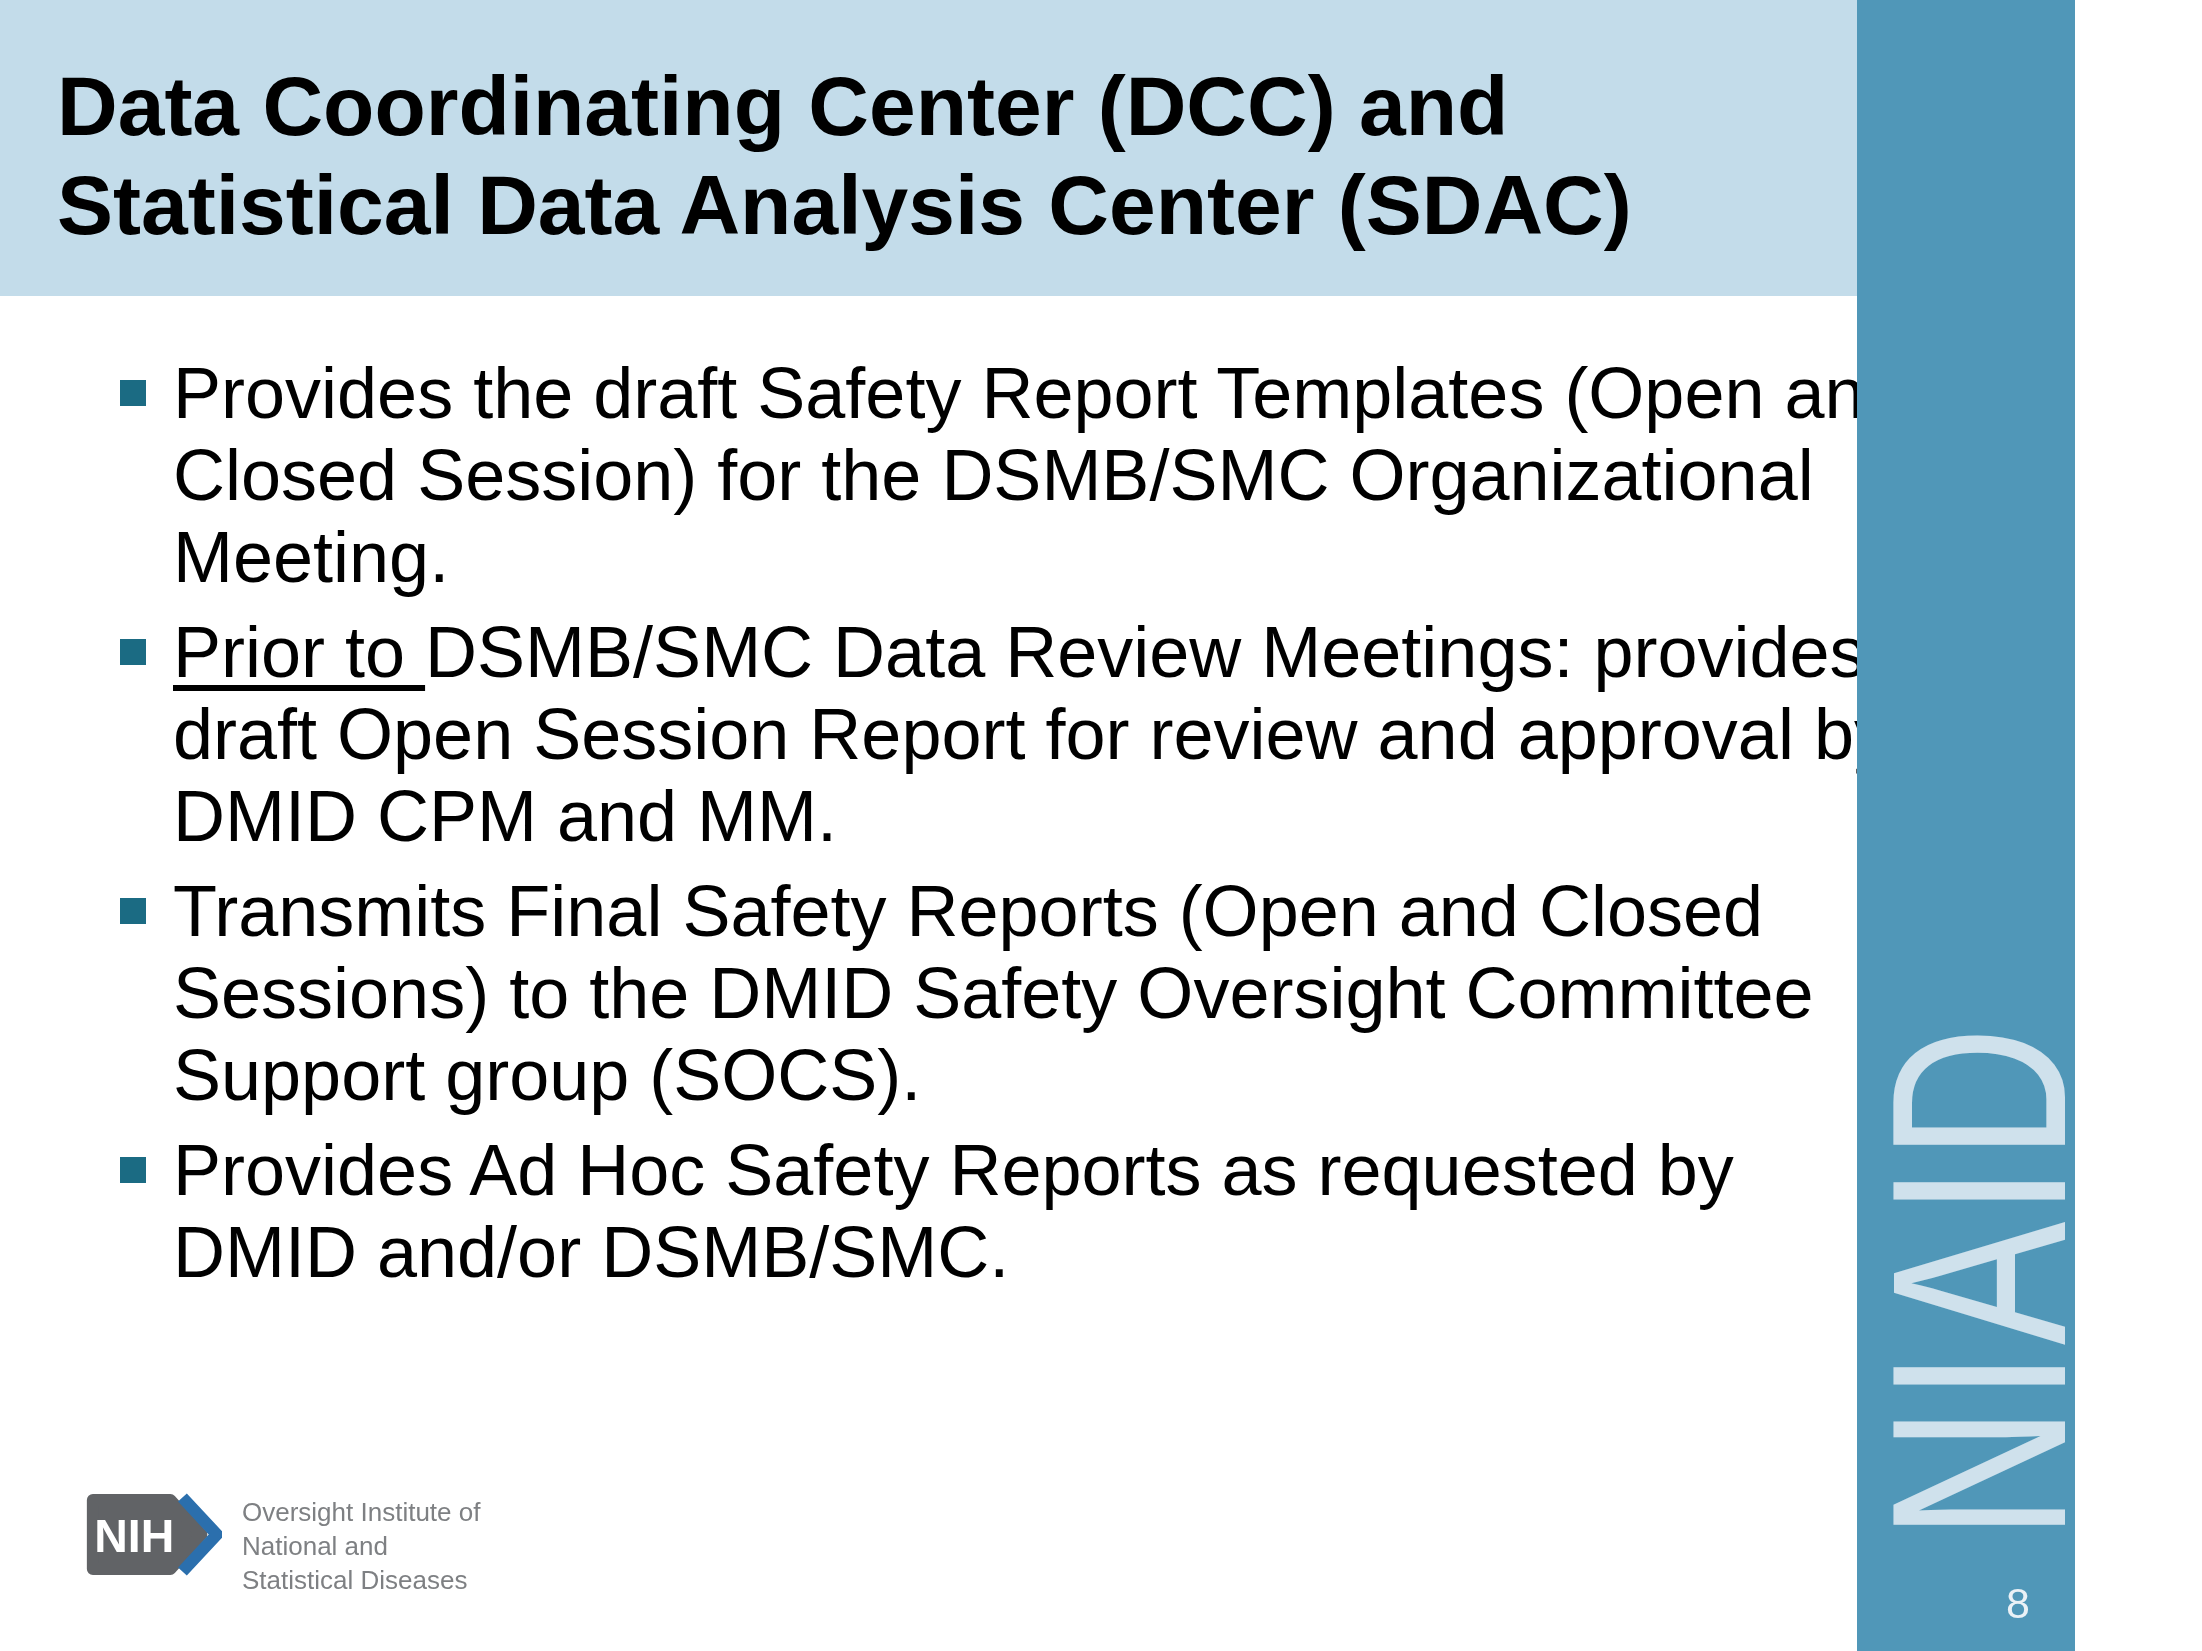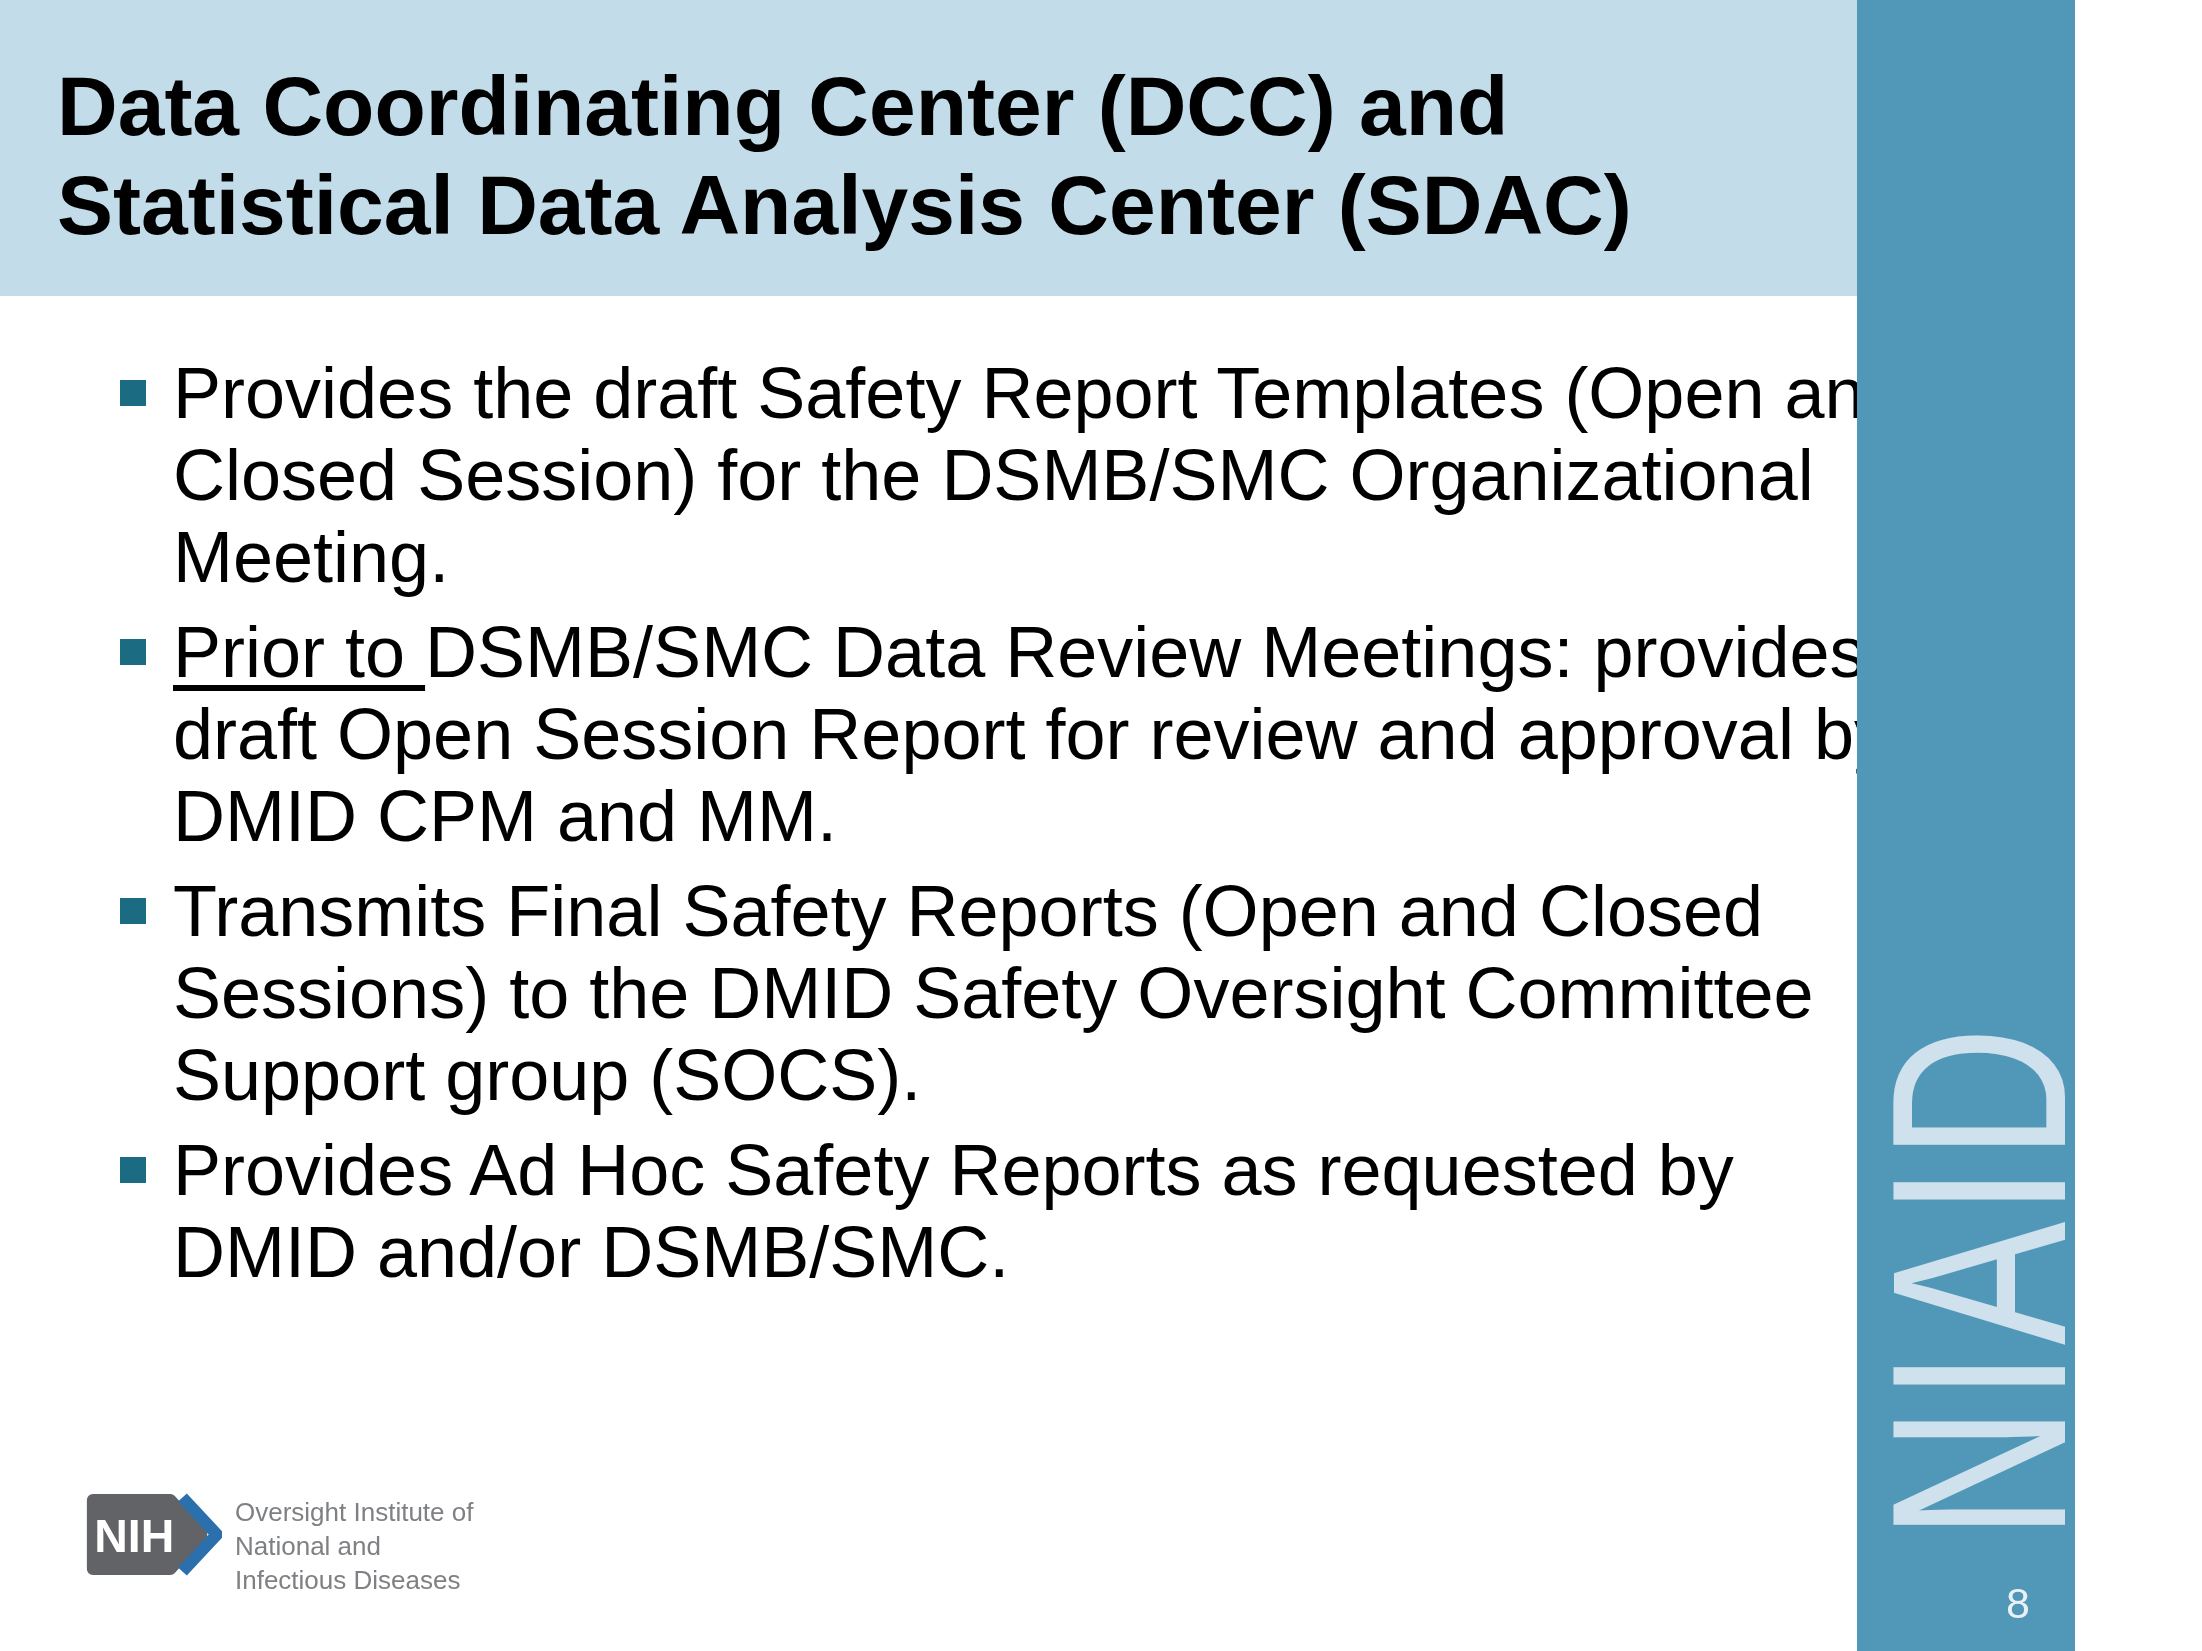--- a/index.html
+++ b/index.html
@@ -69,21 +69,21 @@
   .bullet-text { white-space: pre-line; }
   .bullet-text .u {
     text-decoration: underline;
     text-decoration-thickness: 6px;
     text-underline-offset: 7.7px;
   }
 
   
   .nih-logo {
     position: absolute; left: 86px; top: 1493px;
-    display: flex; align-items: flex-start; gap: 13px;
+    display: flex; align-items: flex-start; gap: 20px;
   }
   .nih-org {
     font-size: 26px; line-height: 34px;
     color: var(--org-text-gray, #7e8083);
     padding-top: 1.7px;
   }
 </style>
 </head>
 <body>
 
@@ -129,18 +129,18 @@
 
   <div class="nih-logo">
     <svg width="136" height="83" viewBox="0 0 158 96">
       <polygon points="8,8 98,8 134,48 98,88 8,88" fill="#616366" stroke="#616366" stroke-width="14" stroke-linejoin="round"></polygon>
       <path d="M 112,5 L 152,48 L 112,91" fill="none" stroke="#2b6fad" stroke-width="14"></path>
       <text x="56" y="68" text-anchor="middle" font-family="Liberation Sans, sans-serif" font-size="54" font-weight="bold" fill="#ffffff">NIH</text>
     </svg>
     <div class="nih-org">
       <div>Oversight Institute of</div>
       <div>National and</div>
-      <div>Infectious Diseases</div>
+      <div>Statistical Diseases</div>
     </div>
   </div>
 
 </div>
 
 
 </body></html>

